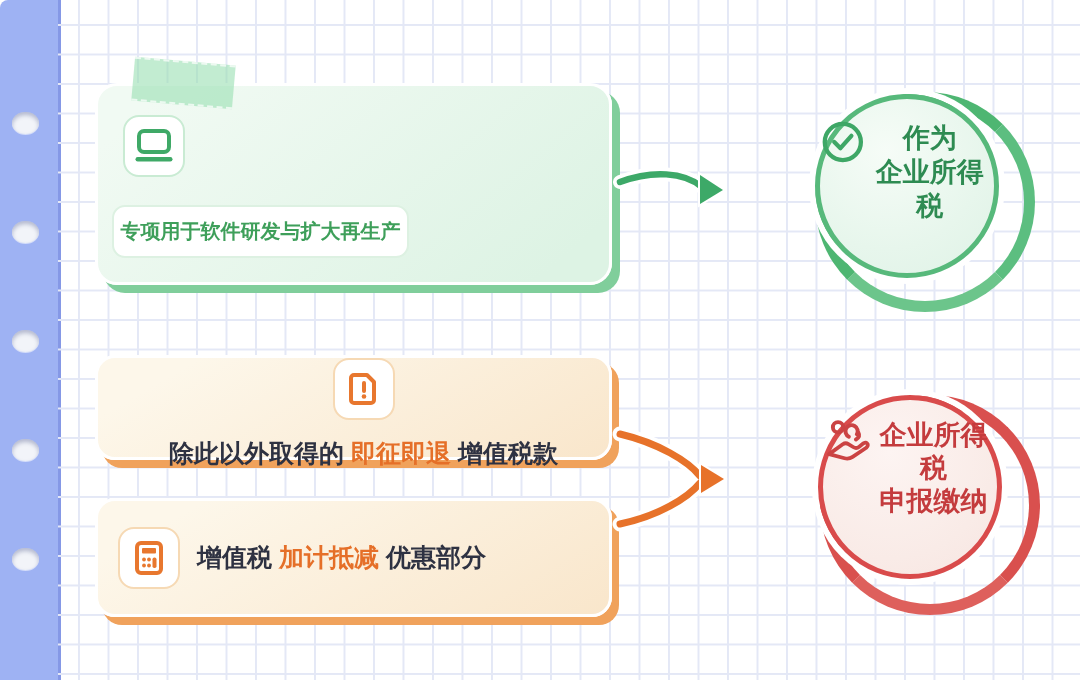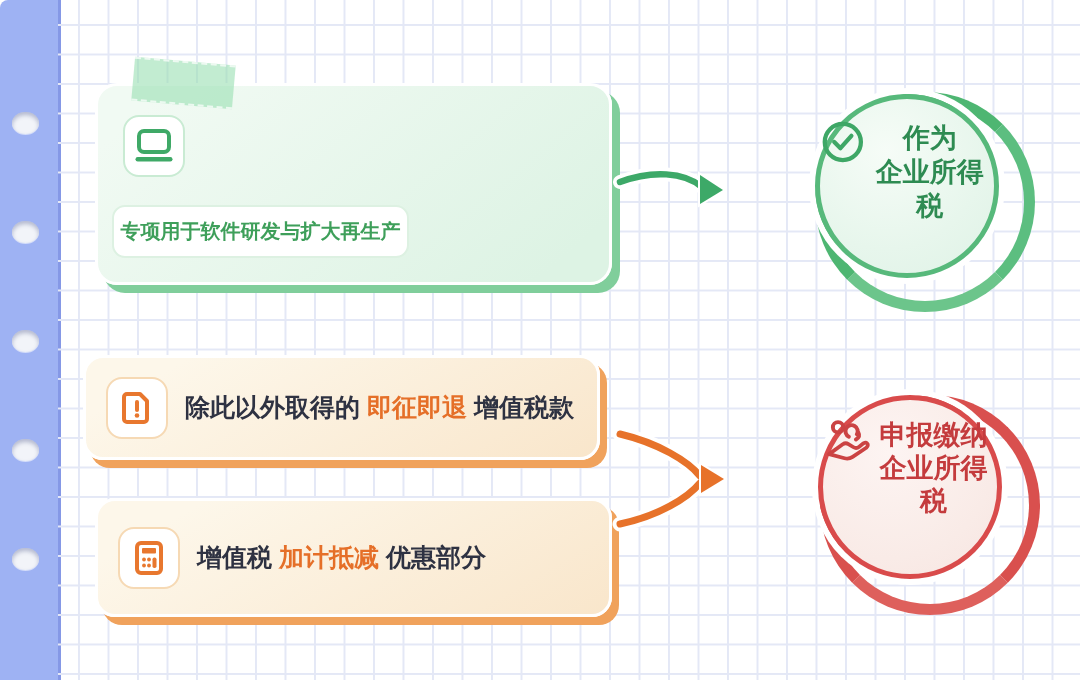--- a/index.html
+++ b/index.html
@@ -67,21 +67,21 @@
   }
   .pill-1{width:297px;}
   .pill-2{width:186px;}
   .card-orange{
     border-radius:20px;
     background:linear-gradient(150deg,#fdf7ea 15%,#f9e6cb 100%);
     box-shadow:7px 8px 0 0 #f0a25c;
     display:flex;align-items:center;padding-left:20px;gap:17px;
     z-index:3;
   }
-  .card-orange-1{left:83px;top:355px;width:517px;height:105px;}
+  .card-orange-1{left:95px;top:355px;width:517px;height:105px;flex-direction:column;}
   .card-orange-2{left:95px;top:498px;width:517px;height:119px;}
   .co-text{font-size:25px;font-weight:700;color:#2e3242;white-space:nowrap;}
   
   .crescent{
     position:absolute;box-sizing:border-box;width:220px;height:220px;border-radius:50%;
     border:11px solid transparent;z-index:2;
   }
   .crescent.green{left:815px;top:92px;border-color:#4eb672;
     border-bottom-color:#6cc58b;border-right-color:#5cbe80;}
   .crescent.red{left:820px;top:395px;border-color:#d9504e;
@@ -182,16 +182,16 @@
 
 <div class="crescent red"></div>
 <div class="result result-red">
   <svg width="50" height="46" viewBox="0 0 50 46">
     <circle cx="16" cy="9.5" r="5.5" fill="none" stroke="#cb4343" stroke-width="4.2"></circle>
     <path d="M27.5,19.5 a6.5,6.5 0 1 1 8.5,-2.5" fill="none" stroke="#cb4343" stroke-width="4.2" stroke-linecap="round"></path>
     <path d="M37.5,15 q2.5,4.5 -2.5,7.5" fill="none" stroke="#cb4343" stroke-width="4.2" stroke-linecap="round"></path>
     <path d="M6.5,38 L21,27.5 q3,-2 6,-0.2 l5.5,3.4 q3,1.8 6,-0.6 l4.5,-3.6 q3,-1.8 4.3,0.6 q1,2.2 -1.3,4.2 L31.5,41 q-4,2.6 -8.6,1.4 Z" fill="none" stroke="#cb4343" stroke-width="4" stroke-linejoin="round"></path>
   </svg>
   <div class="result-text-red">
+    <div>企业所得税</div>
     <div>申报缴纳</div>
-    <div>企业所得税</div>
   </div>
 </div>
 
 </body></html>

